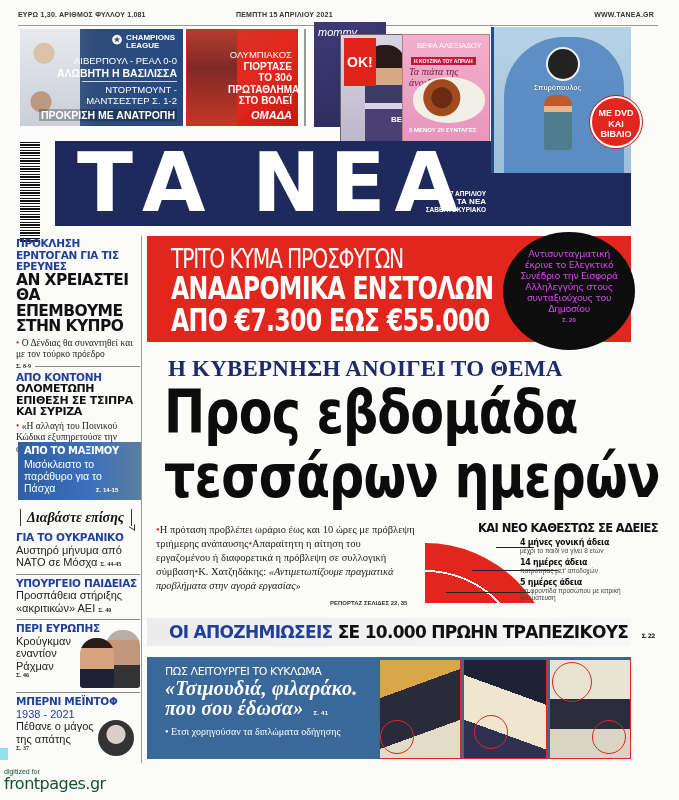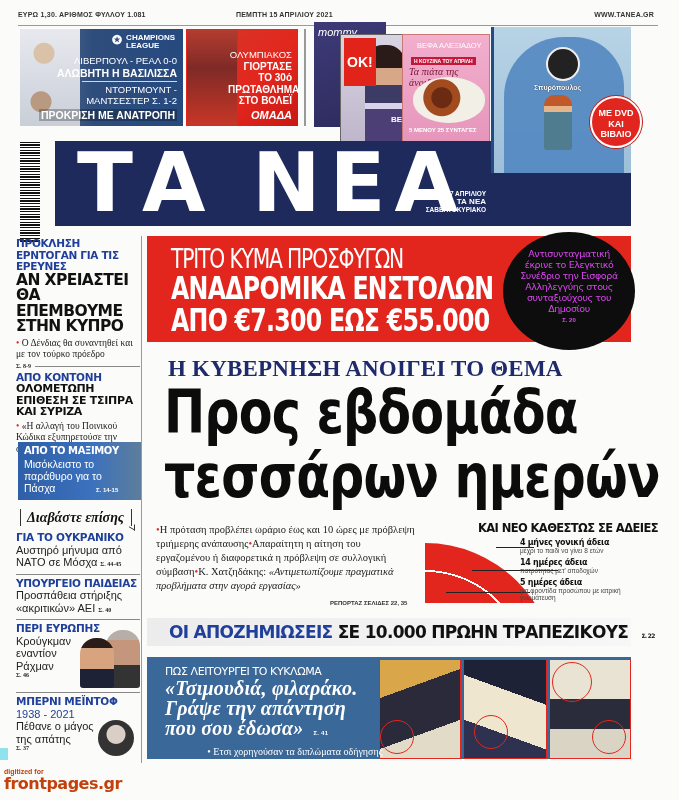--- a/index.html
+++ b/index.html
@@ -84,21 +84,21 @@
 
   .read-also { left: 20px; top: 509px; width: 112px; height: 17px; border: 1.5px solid #333; border-top: none; border-bottom: none; }
   .read-also span { position: absolute; left: 6px; top: 1px; font-family: "Liberation Serif", serif; font-weight: bold; font-style: italic; font-size: 14px; }
   .read-also .tick { position: absolute; right: -4px; top: 14px; width: 6px; height: 6px; border-right: 1.5px solid #333; border-bottom: 1.5px solid #333; transform: skewY(30deg); }
 
   .krugman { left: 68px; top: 630px; width: 74px; height: 60px; }
   .krugman .p1 { position: absolute; left: 12px; top: 8px; width: 34px; height: 50px; border-radius: 16px 16px 3px 3px; background: linear-gradient(180deg,#2a1d19 0 20%,#d8a47f 20% 62%,#1d2236 62%); }
   .krugman .p2 { position: absolute; left: 38px; top: 0; width: 34px; height: 58px; border-radius: 16px 16px 3px 3px; background: linear-gradient(180deg,#b6aea7 0 18%,#c4977c 18% 60%,#333 60%); }
   .madoff { left: 98px; top: 720px; width: 36px; height: 36px; border-radius: 50%; background: radial-gradient(circle at 50% 40%,#d9cfc7 0 9px,#333 10px); }
 
-  .watermark { left: 4px; top: 768px; color: #c2410c; font-weight: bold; }
+  .watermark { left: 4px; top: 768px; color: #14532d; font-weight: normal; }
   .watermark .sm { font-size: 7px; display: block; }
   .watermark .lg { font-size: 16px; font-family: "DejaVu Sans", sans-serif; letter-spacing: -0.5px; line-height: 16px; }
   .cyan-tab { left: 0; top: 748px; width: 8px; height: 12px; background: #8fe3ef; }
 
   
   .red-banner { left: 147px; top: 236px; width: 484px; height: 106px; background: #e2261d; color: #fff; }
   .red-banner .l1 { position: absolute; left: 24px; top: 10px; font-size: 26px; font-family: "DejaVu Sans", sans-serif; letter-spacing: -1.5px; line-height: 26px; transform: scaleX(0.78); transform-origin: 0 0; white-space: nowrap; }
   .red-banner .l2 { position: absolute; left: 24px; top: 36px; font-size: 32px; font-weight: bold; font-family: "DejaVu Sans", sans-serif; letter-spacing: -1px; line-height: 32px; transform: scaleX(0.74); transform-origin: 0 0; white-space: nowrap; }
   .red-banner .l3 { position: absolute; left: 24px; top: 68px; font-size: 32px; font-weight: bold; font-family: "DejaVu Sans", sans-serif; letter-spacing: -1px; line-height: 32px; transform: scaleX(0.74); transform-origin: 0 0; white-space: nowrap; }
   .black-circle { left: 503px; top: 232px; width: 132px; height: 118px; border-radius: 50%; background: #0d0d0d; color: #d946ef; text-align: center; padding-top: 16px; }
@@ -125,21 +125,21 @@
   .compensation .a { position: absolute; left: 22px; top: 4px; font-family: "DejaVu Sans", sans-serif; font-weight: bold; font-size: 17px; letter-spacing: -0.7px; white-space: nowrap; }
   .compensation .blue { color: #1f3f9a; }
   .compensation .pgx { font-size: 6px; margin-left: 8px; }
 
   
   .ring-box { left: 147px; top: 657px; width: 484px; height: 102px; background: #3a6898; overflow: hidden; }
   .ring-box .txt { position: absolute; left: 18px; top: 8px; width: 260px; color: #fff; }
   .ring-box .k { font-family: "DejaVu Sans", sans-serif; font-size: 11px; letter-spacing: -0.4px; }
   .ring-box .q { font-family: "Liberation Serif", serif; font-weight: bold; font-style: italic; font-size: 20px; line-height: 20px; letter-spacing: 0.2px; }
   .ring-box .pgq { font-size: 6px; font-style: normal; margin-left: 10px; font-family: "Liberation Sans", sans-serif; }
-  .ring-box .b { font-family: "Liberation Serif", serif; font-size: 10px; margin-top: 3px; text-align: center; }
+  .ring-box .b { font-family: "Liberation Serif", serif; font-size: 10px; margin-top: 3px; }
   .photo { position: absolute; top: 2px; height: 100px; border: 1.5px solid #e2261d; }
   .photo.p1 { left: 232px; width: 82px; background: linear-gradient(160deg,#d9a64a 0 30%,#2a2a3b 30% 70%,#e1dbc8 70%); }
   .photo.p2 { left: 316px; width: 84px; background: linear-gradient(200deg,#1d2236 0 35%,#efe6cf 35% 70%,#2e3250 70%); }
   .photo.p3 { left: 402px; width: 82px; background: linear-gradient(180deg,#e8e3d2 0 40%,#2a2c3b 40% 70%,#d9d4c4 70%); }
   .photo .circ { position: absolute; width: 34px; height: 34px; border: 1.5px solid #e2261d; border-radius: 50%; }
 </style>
 </head>
 <body>
 
 <div class="abs topbar">
@@ -349,18 +349,17 @@
       <div class="circ" style="left:10px;top:55px"></div>
     </div>
   <div class="photo p3">
       <div class="circ" style="left:2px;top:2px;width:40px;height:40px"></div>
       <div class="circ" style="left:42px;top:60px"></div>
     </div>
   <div class="txt">
     <div class="k">ΠΩΣ ΛΕΙΤΟΥΡΓΕΙ ΤΟ ΚΥΚΛΩΜΑ</div>
     <div class="q">
       <div>«Τσιμουδιά, φιλαράκο.</div>
-      <div>Γράψε την απάντηση</div>
       <div><span>που σου έδωσα»</span><span class="pgq">Σ. 41</span></div>
     </div>
     <div class="b">• <span>Ετσι χορηγούσαν τα διπλώματα οδήγησης</span></div>
   </div>
 </div>
 
 </body></html>

